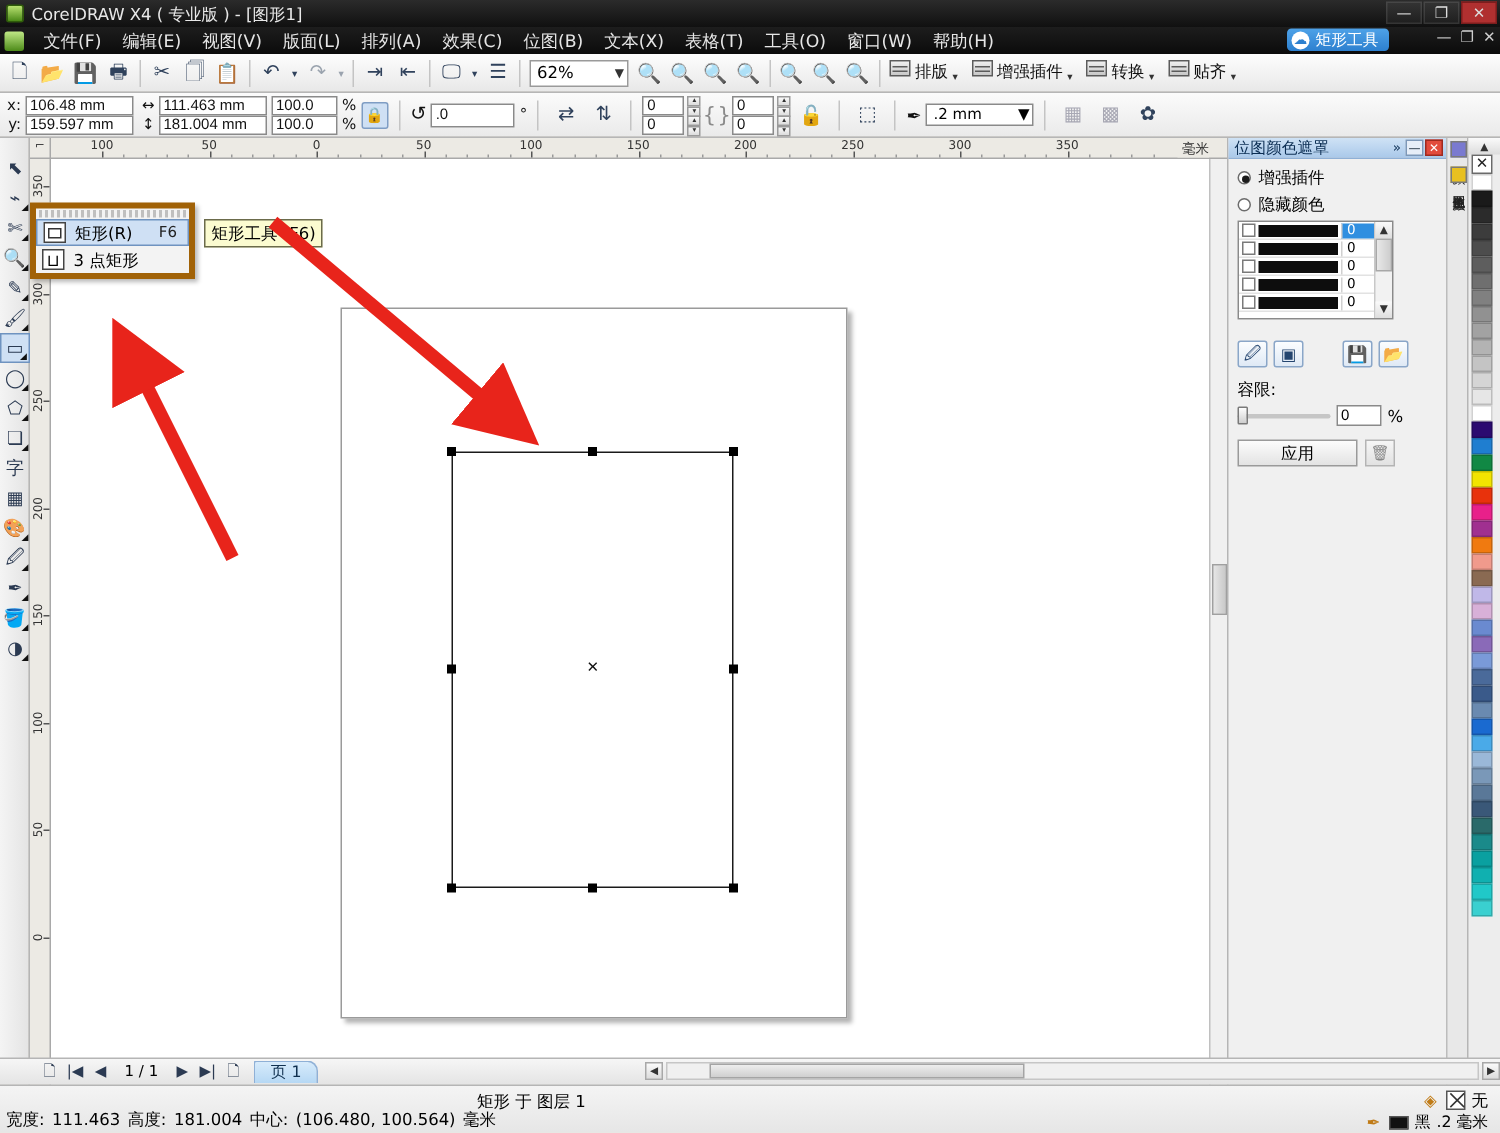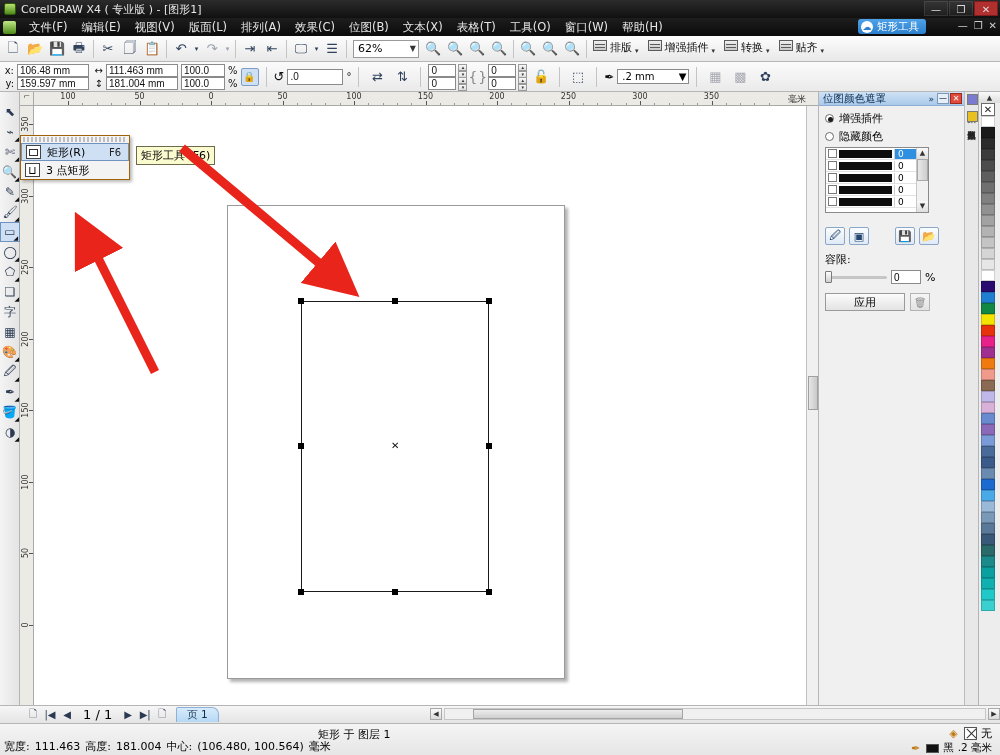--- a/index.html
+++ b/index.html
@@ -236,21 +236,21 @@
     position:absolute;left:0;bottom:32px;width:1000px;height:18px;
     background:linear-gradient(#f6f6f6,#e4e4e4);border-top:1px solid #b5b5b5;
     display:flex;align-items:center;padding-left:26px;gap:3px;font-size:10.5px;
   }
   .pb-ico{width:14px;height:14px;display:flex;align-items:center;justify-content:center;font-size:10px;color:#2b3a52;}
   .pagetab{
     height:15px;background:linear-gradient(#d7ebfb,#b6d8f4);border:1px solid #8fb0d6;
     border-bottom:none;padding:0 10px;font-size:10.5px;display:flex;align-items:center;
     border-radius:2px 7px 0 0;margin-left:4px;color:#10304f;
   }
-  .pagenum{padding:0 6px;font-size:13px;}
+  .pagenum{padding:0 6px;font-size:10px;}
   .hscroll{
     position:absolute;right:0;bottom:32px;height:18px;width:570px;display:flex;align-items:center;
   }
   .hs-track{flex:1;height:12px;background:#f0f0f0;border:1px solid #c6c6c6;position:relative;margin:0 2px;}
   .hs-thumb{position:absolute;left:28px;top:0;width:210px;height:10px;background:linear-gradient(#ededed,#cfcfcf);border:1px solid #a4a4a4;}
   .hs-arr{width:12px;height:12px;background:linear-gradient(#fafafa,#dcdcdc);border:1px solid #a8a8a8;
     font-size:7px;display:flex;align-items:center;justify-content:center;color:#333;}
 
   .statusbar{
     position:absolute;left:0;bottom:0;width:1000px;height:32px;
@@ -264,21 +264,21 @@
   .fillico{width:13px;height:13px;display:flex;align-items:center;justify-content:center;font-size:11px;color:#c07b16;}
   .xico{width:13px;height:13px;border:1px solid #555;background:#fff;position:relative;}
   .xico:before,.xico:after{content:"";position:absolute;left:0;top:5px;width:13px;height:1px;background:#333;}
   .xico:before{transform:rotate(45deg);} .xico:after{transform:rotate(-45deg);}
   .sb-fill2{position:absolute;right:8px;top:17px;display:flex;align-items:center;gap:4px;font-size:10.5px;}
   .blk{width:13px;height:9px;background:#111;border:1px solid #555;}
 
   
   .flyout{
     position:absolute;left:20px;top:135px;width:110px;
-    background:#f3f3f3;border:1px solid #a16207;box-shadow:2px 2px 3px rgba(0,0,0,.28);
+    background:#f3f3f3;border:4px solid #a16207;box-shadow:2px 2px 3px rgba(0,0,0,.28);
     z-index:40;
   }
   .fly-grip{height:5px;background:repeating-linear-gradient(90deg,#bfbfbf 0 2px,#f3f3f3 2px 4px);margin:1px 2px;}
   .fly-item{height:18px;display:flex;align-items:center;gap:6px;padding:0 4px;font-size:11px;}
   .fly-item.sel{background:#cfe0f4;border:1px solid #6f93c0;}
   .fly-ico{width:15px;height:14px;border:1px solid #444;background:#fff;display:flex;align-items:center;justify-content:center;}
   .fly-ico .inner{width:9px;height:7px;border:1px solid #333;}
   .fly-key{margin-left:auto;font-size:10px;color:#222;padding-right:3px;}
   .tooltip{
     position:absolute;left:136px;top:146px;background:#fbfbd0;border:1px solid #6b6b4b;

